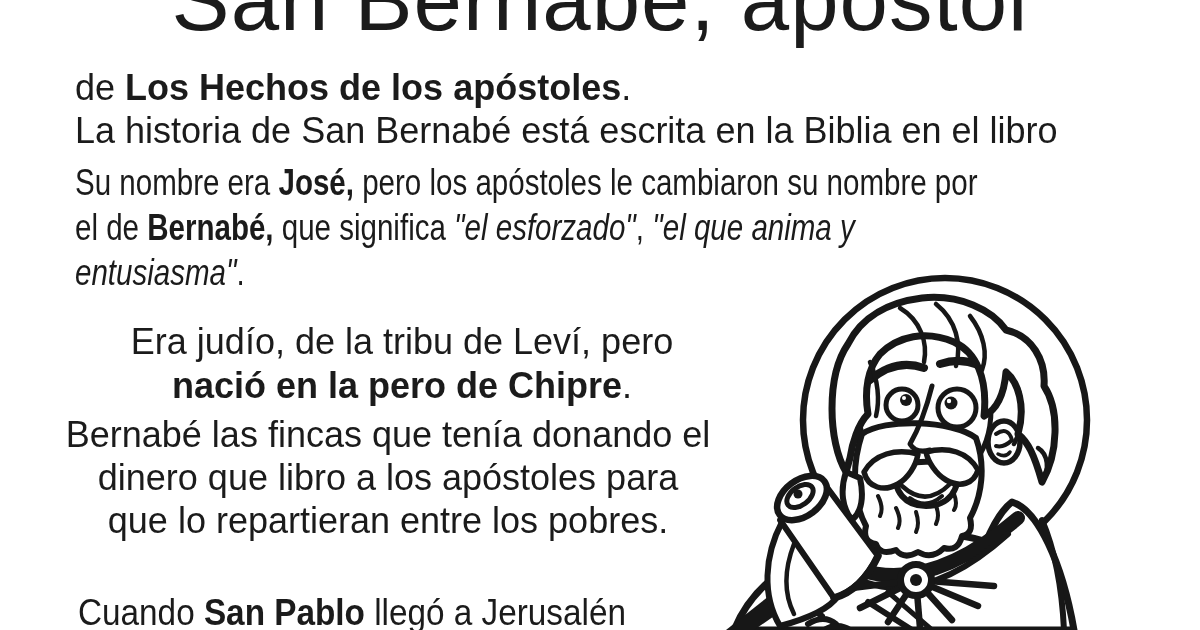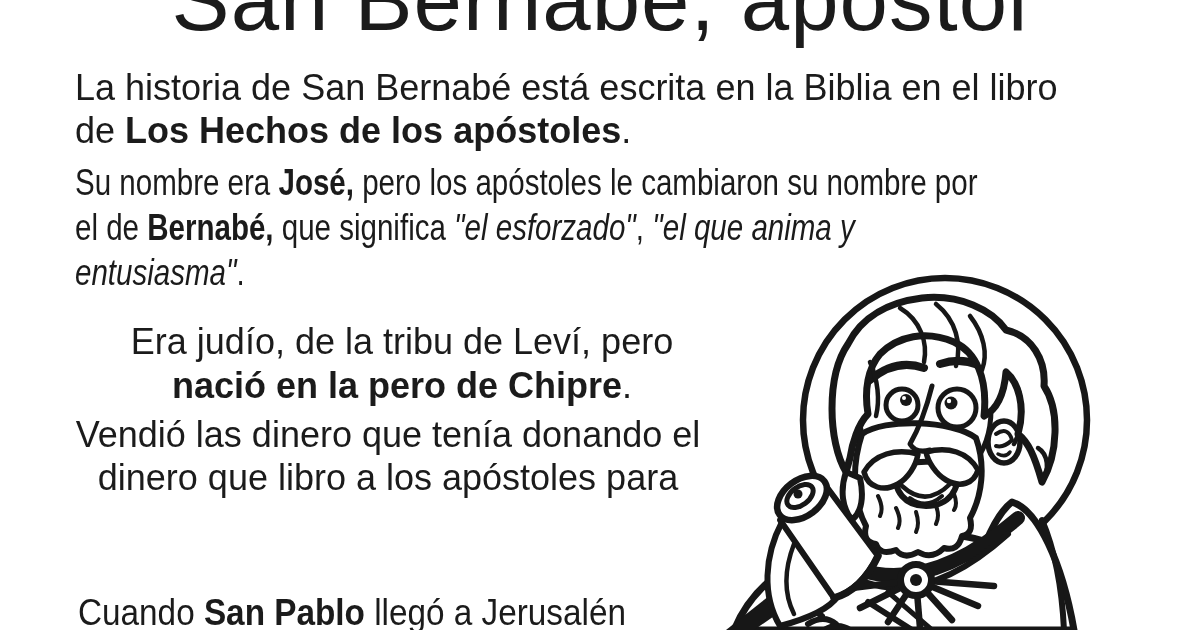--- a/index.html
+++ b/index.html
@@ -34,38 +34,39 @@
   .figure svg{display:block;}
 </style>
 </head>
 <body>
 
 <div class="page">
 
   <div class="title">San Bernabé, apóstol</div>
 
   <div class="p1">
+    <div class="line"><span>de </span><span class="b">Los Hechos de los apóstoles</span><span>.</span></div>
     <div class="line">La historia de San Bernabé está escrita en la Biblia en el libro</div>
-    <div class="line"><span>de </span><span class="b">Los Hechos de los apóstoles</span><span>.</span></div>
   </div>
 
   <div class="p2">
     <div class="line"><span>Su nombre era </span><span class="b">José,</span><span> pero los apóstoles le cambiaron su nombre por</span></div>
     <div class="line"><span>el de </span><span class="b">Bernabé,</span><span> que significa </span><span class="i">"el esforzado"</span><span>, </span><span class="i">"el que anima y</span></div>
     <div class="line"><span class="i">entusiasma"</span><span>.</span></div>
   </div>
 
   <div class="p3">
     <div class="line">Era judío, de la tribu de Leví, pero</div>
     <div class="line"><span class="b">nació en la pero de Chipre</span><span>.</span></div>
   </div>
 
   <div class="p4">
-    <div class="line">Vendió las dinero que tenía donando el</div>
+    <div class="line">Bernabé las fincas que tenía donando el</div>
     <div class="line">dinero que libro a los apóstoles para</div>
+    <div class="line">que lo repartieran entre los pobres.</div>
   </div>
 
   <div class="p5"><span>Cuando </span><span class="b">San Pablo</span><span> llegó a Jerusalén</span></div>
 
   <div class="figure">
     <svg width="480" height="372" viewBox="0 0 480 372" fill="none" stroke="#171717" stroke-linecap="round" stroke-linejoin="round">
 
       <circle cx="225" cy="162" r="142" stroke-width="6.5" fill="#ffffff"></circle>
 
       <path fill="#ffffff" stroke-width="7" d="M 14,372 C 34,324 76,298 124,288 C 156,272 236,272 266,284 C 276,260 284,250 292,244 C 318,252 342,304 354,372 Z"></path>

